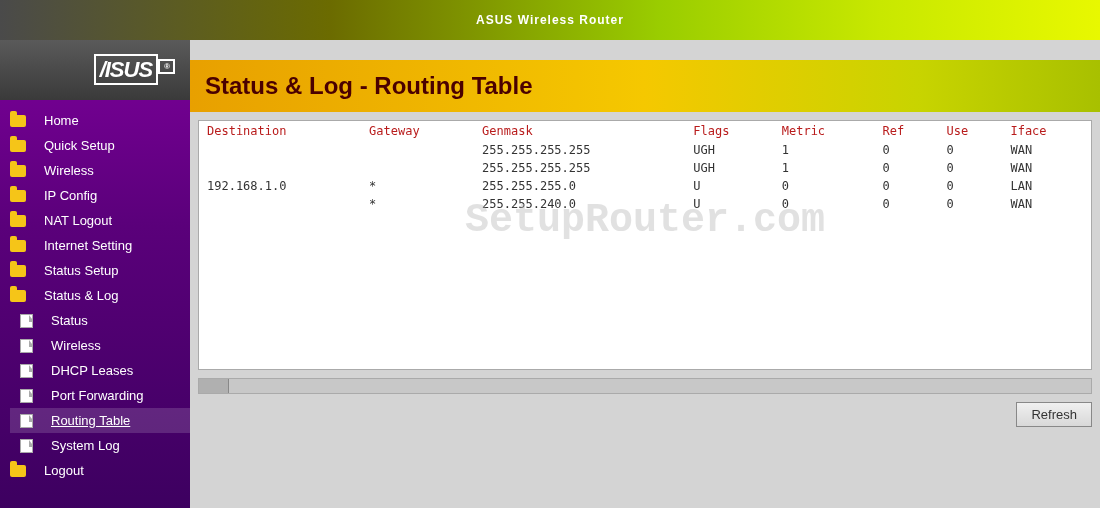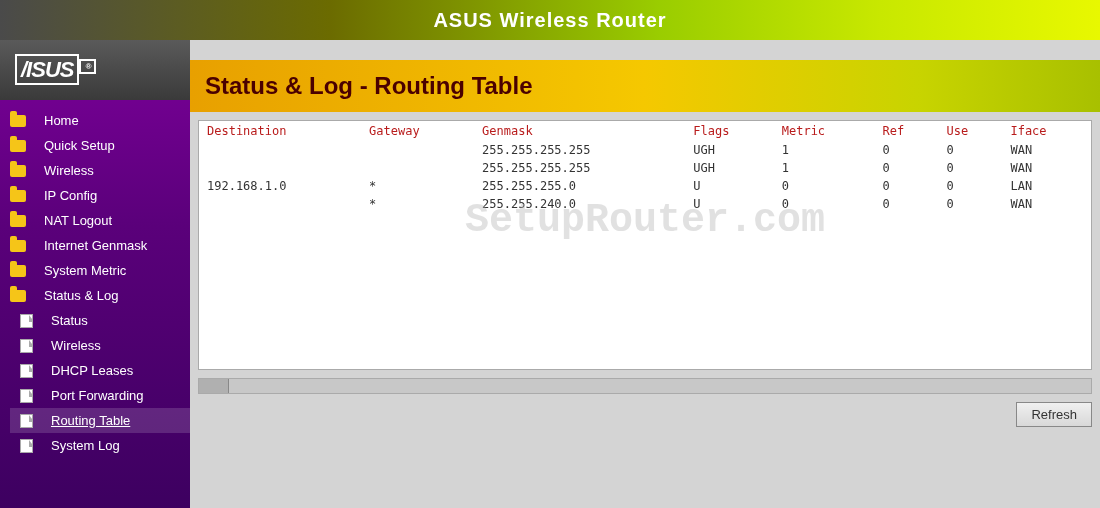--- a/index.html
+++ b/index.html
@@ -15,21 +15,21 @@
     
     .top-banner {
       height: 40px;
       background: linear-gradient(90deg, #4a4a4a 0%, #6b6b00 30%, #9acd00 60%, #c8e800 80%, #e8f800 100%);
       display: flex;
       align-items: center;
       justify-content: center;
     }
     .top-banner-title {
       color: white;
-      font-size: 20px;
+      font-size: 12px;
       font-weight: bold;
       letter-spacing: 1px;
     }
 
     
     .main-layout {
       display: flex;
       height: 468px;
     }
 
@@ -41,20 +41,21 @@
       flex-shrink: 0;
       overflow: hidden;
     }
 
     .logo-area {
       padding: 10px 15px;
       background: linear-gradient(180deg, #5a5a5a 0%, #3a3a3a 100%);
       height: 60px;
       display: flex;
       align-items: center;
+      justify-content: flex-end;
     }
 
     .asus-logo {
       color: white;
       font-size: 22px;
       font-weight: 900;
       font-style: italic;
       letter-spacing: -1px;
     }
     .asus-logo span {
@@ -253,25 +254,25 @@
       <div class="sidebar-item">
         <span class="folder-icon"></span>
         <span class="sidebar-item-label">IP Config</span>
       </div>
       <div class="sidebar-item">
         <span class="folder-icon"></span>
         <span class="sidebar-item-label">NAT Logout</span>
       </div>
       <div class="sidebar-item">
         <span class="folder-icon"></span>
-        <span class="sidebar-item-label">Internet Genmask</span>
-      </div>
-      <div class="sidebar-item">
-        <span class="folder-icon"></span>
-        <span class="sidebar-item-label">System Metric</span>
+        <span class="sidebar-item-label">Internet Setting</span>
+      </div>
+      <div class="sidebar-item">
+        <span class="folder-icon"></span>
+        <span class="sidebar-item-label">Status Setup</span>
       </div>
       <div class="sidebar-item">
         <span class="folder-icon"></span>
         <span class="sidebar-item-label">Status &amp; Log</span>
       </div>
       <div class="sub-items">
         <div class="sidebar-item">
           <span class="doc-icon"></span>
           <span class="sidebar-item-label">Status</span>
         </div>
@@ -288,20 +289,24 @@
           <span class="sidebar-item-label">Port Forwarding</span>
         </div>
         <div class="sidebar-item selected-item">
           <span class="doc-icon"></span>
           <span class="sidebar-item-label">Routing Table</span>
         </div>
         <div class="sidebar-item">
           <span class="doc-icon"></span>
           <span class="sidebar-item-label">System Log</span>
         </div>
+      </div>
+      <div class="sidebar-item">
+        <span class="folder-icon"></span>
+        <span class="sidebar-item-label">Logout</span>
       </div>
     </div>
   </div>
 
   <div class="content-area">
     <div class="page-header">
       <span>Status &amp; Log - Routing Table</span>
     </div>
 
     <div class="table-container">

